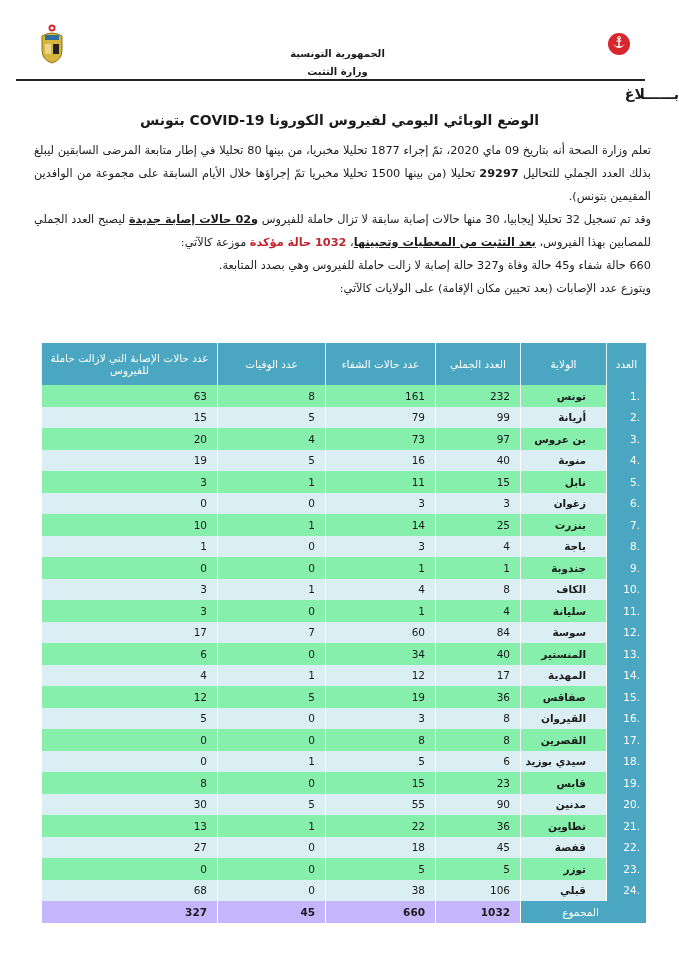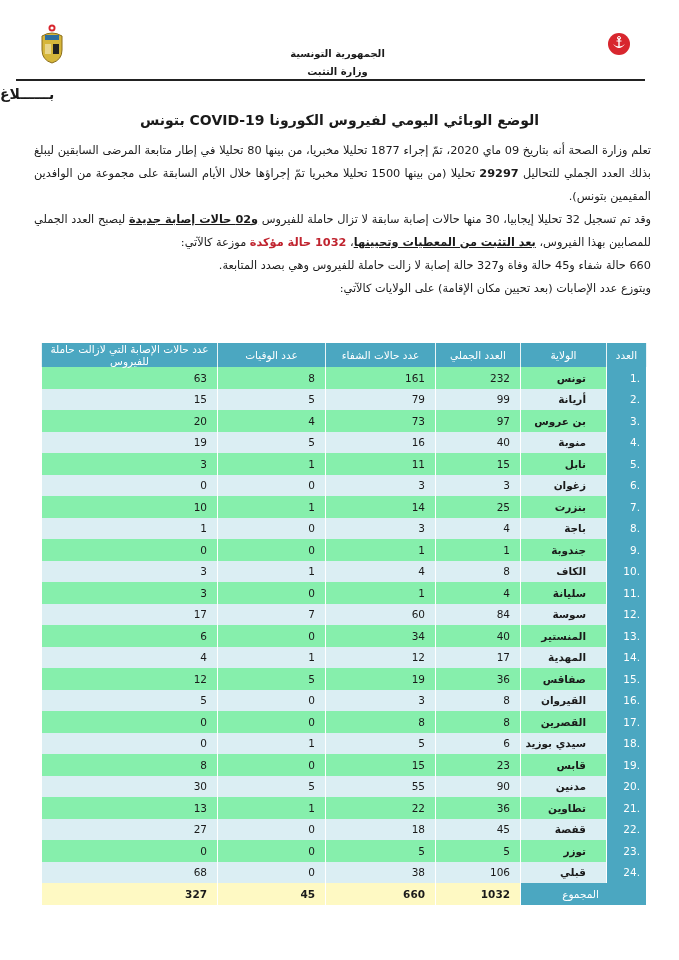--- a/index.html
+++ b/index.html
@@ -7,45 +7,45 @@
          font-family: "DejaVu Sans", "Liberation Sans", sans-serif; color: #1a1a1a; }
 
   .logo-left { position: absolute; left: 38px; top: 24px; width: 28px; height: 40px; }
   .logo-right { position: absolute; left: 608px; top: 33px; width: 22px; height: 22px; }
 
   .ministry { position: absolute; left: 0; right: 0; top: 45px; text-align: center;
               direction: rtl; font-size: 10px; font-weight: bold; line-height: 18px; }
   .ministry div { padding-right: 4px; }
   .header-rule { position: absolute; left: 16px; right: 34px; top: 79px; height: 2px; background: #222; }
 
-  .comm-title { position: absolute; left: 0; right: 0; top: 86px; text-align: left;
+  .comm-title { position: absolute; left: 0; right: 0; top: 86px; text-align: right;
                 font-size: 14px; font-weight: bold; direction: rtl; }
   .doc-title { position: absolute; left: 0; right: 0; top: 112px; text-align: center;
                font-size: 14px; font-weight: bold; direction: rtl; }
 
   .body-text { position: absolute; left: 34px; right: 28px; top: 139px; direction: rtl;
                text-align: justify; font-size: 11.3px; line-height: 23px; }
   .body-text p { margin: 0; }
   .body-text .b { font-weight: bold; }
   .body-text .u { text-decoration: underline; font-weight: bold; }
   .body-text .red { color: #c0242f; font-weight: bold; }
 
   .table-wrap { position: absolute; left: 41px; top: 343px; width: 571px; }
   table { border-collapse: collapse; width: 100%; direction: rtl; table-layout: fixed; }
   th { background: #4ba7c1; color: #ffffff; font-weight: normal; font-size: 10.5px;
-       height: 24px; border-right: 1px solid #e9f4f7; border-left: 1px solid #e9f4f7; padding: 0 4px; }
+       height: 42px; border-right: 1px solid #e9f4f7; border-left: 1px solid #e9f4f7; padding: 0 4px; }
   td { font-size: 10.5px; height: 21.5px; border-left: 1px solid #ffffff; border-right: 1px solid #ffffff;
        text-align: left; padding: 0 6px 0 0; }
   td.num { text-align: left; padding-left: 0; }
   td.num span { display: block; width: calc(100% - 4px); text-align: right; direction: ltr; padding-right: 4px; }
   td.idx { background: #4ba7c1; color: #ffffff; text-align: right; direction: ltr; padding: 0 6px; }
   td.gov { text-align: right; font-weight: bold; padding-right: 20px; }
   tr.odd td:not(.idx) { background: #86efac; }
   tr.even td:not(.idx) { background: #dbeef3; }
-  tr.total td:not(.idx):not(.total-label) { background: #fef9c3; font-weight: bold; }
+  tr.total td:not(.idx):not(.total-label) { background: #c4b5fd; font-weight: bold; }
   td.total-label { background: #4ba7c1; color: #ffffff; text-align: center; }
 </style>
 </head>
 <body>
 
 <svg class="logo-left" viewBox="0 0 28 40">
   <circle cx="14" cy="4" r="3.5" fill="#d8262e"></circle>
   <circle cx="14" cy="4" r="1.6" fill="#fff"></circle>
   <path d="M4 12 Q14 6 24 12 L24 26 Q24 36 14 39 Q4 36 4 26 Z" fill="#d6b63a" stroke="#8a6d1a" stroke-width="1"></path>
   <rect x="7" y="11" width="14" height="5" fill="#2d6e9e"></rect>

